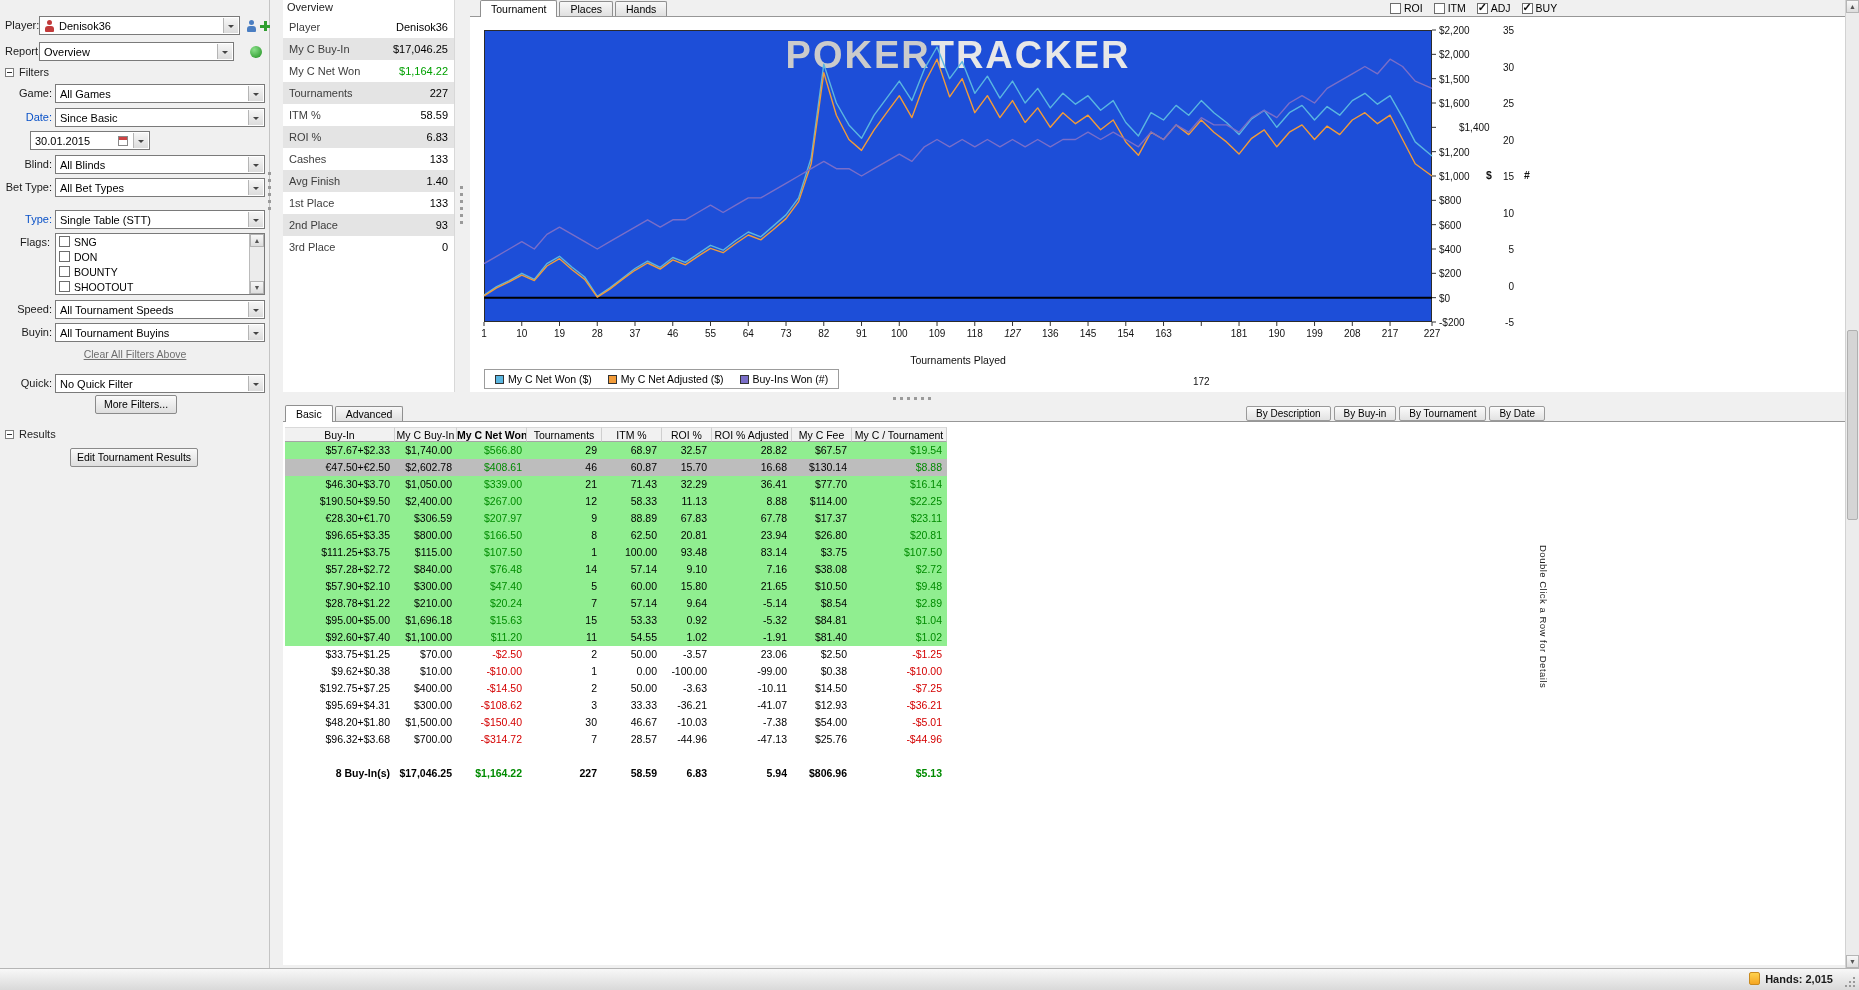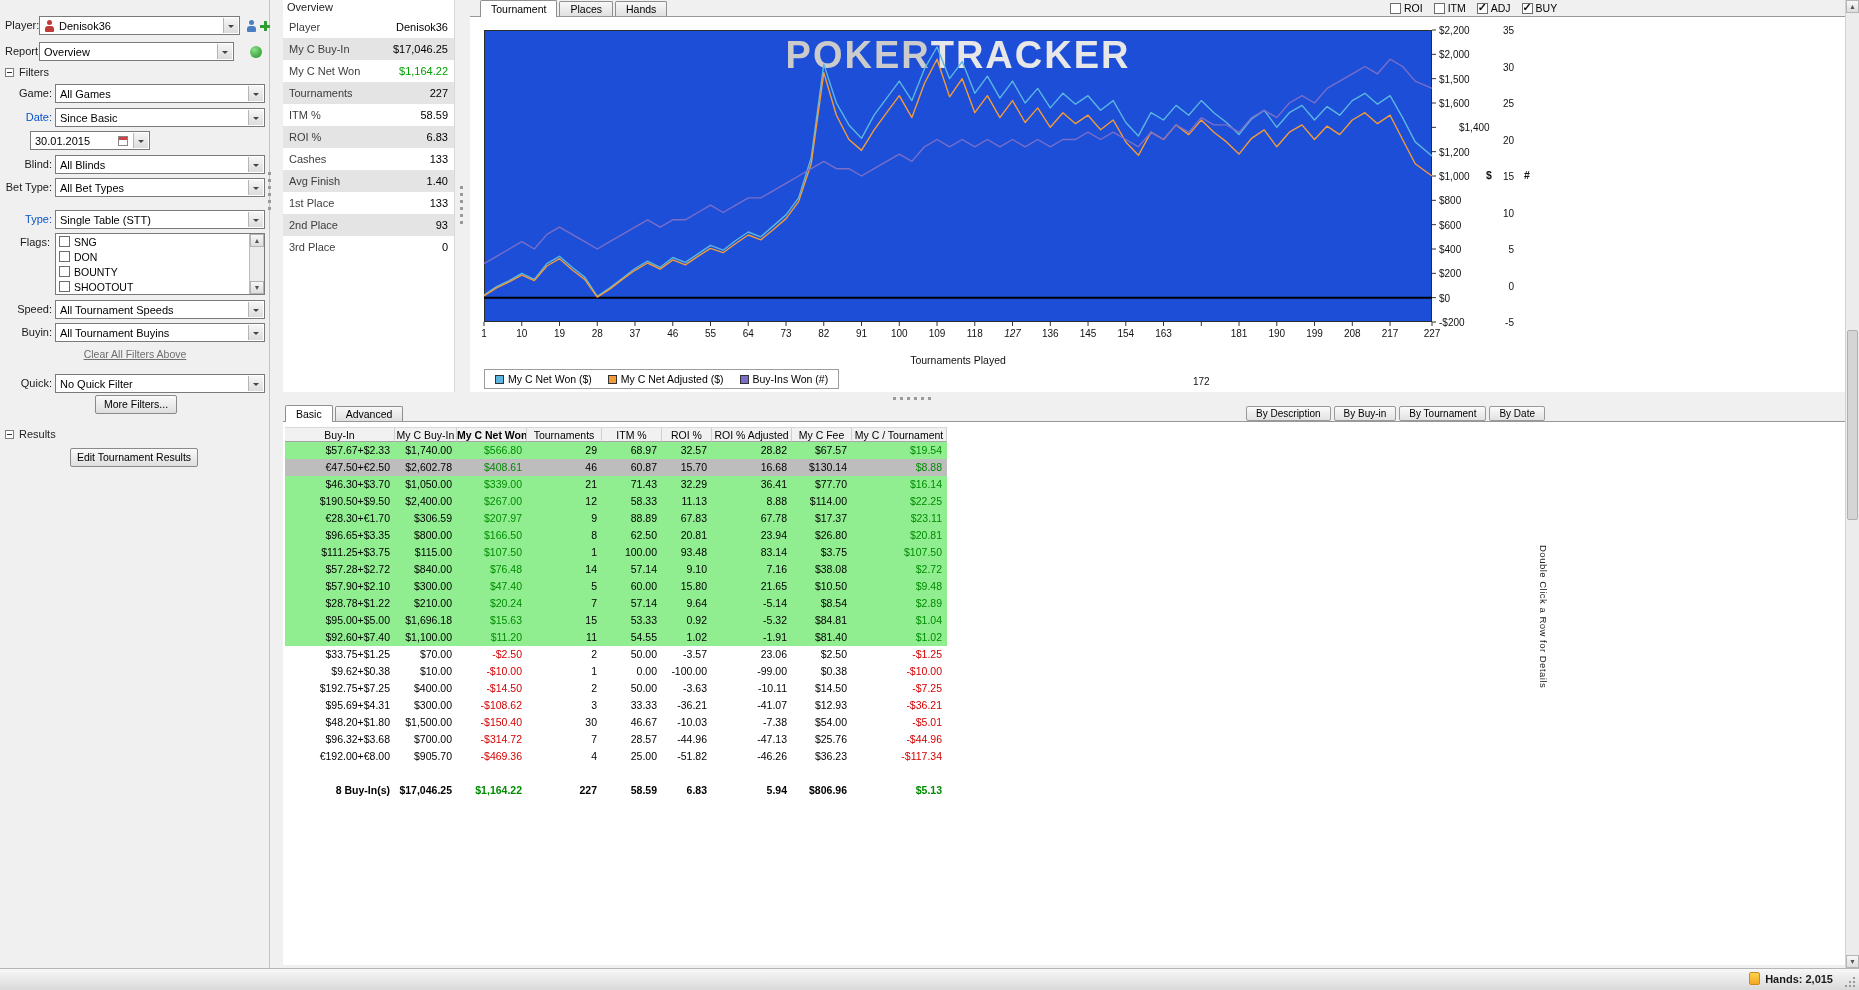--- a/index.html
+++ b/index.html
@@ -682,31 +682,20 @@
               <div class="td" style="width: 110px;">$96.32+$3.68</div>
               <div class="td" style="width: 62px;">$700.00</div>
               <div class="td red" style="width: 70px;">-$314.72</div>
               <div class="td" style="width: 75px;">7</div>
               <div class="td" style="width: 60px;">28.57</div>
               <div class="td" style="width: 50px;">-44.96</div>
               <div class="td" style="width: 80px;">-47.13</div>
               <div class="td" style="width: 60px;">$25.76</div>
               <div class="td red" style="width: 95px;">-$44.96</div>
             </div>
-            <div class="trow loss">
-              <div class="td" style="width: 110px;">€192.00+€8.00</div>
-              <div class="td" style="width: 62px;">$905.70</div>
-              <div class="td red" style="width: 70px;">-$469.36</div>
-              <div class="td" style="width: 75px;">4</div>
-              <div class="td" style="width: 60px;">25.00</div>
-              <div class="td" style="width: 50px;">-51.82</div>
-              <div class="td" style="width: 80px;">-46.26</div>
-              <div class="td" style="width: 60px;">$36.23</div>
-              <div class="td red" style="width: 95px;">-$117.34</div>
-            </div>
           </div>
         <div id="t-total">
             <div class="td tb" style="width: 110px;">8 Buy-In(s)</div>
             <div class="td tb" style="width: 62px;">$17,046.25</div>
             <div class="td tb grn" style="width: 70px;">$1,164.22</div>
             <div class="td tb" style="width: 75px;">227</div>
             <div class="td tb" style="width: 60px;">58.59</div>
             <div class="td tb" style="width: 50px;">6.83</div>
             <div class="td tb" style="width: 80px;">5.94</div>
             <div class="td tb" style="width: 60px;">$806.96</div>

